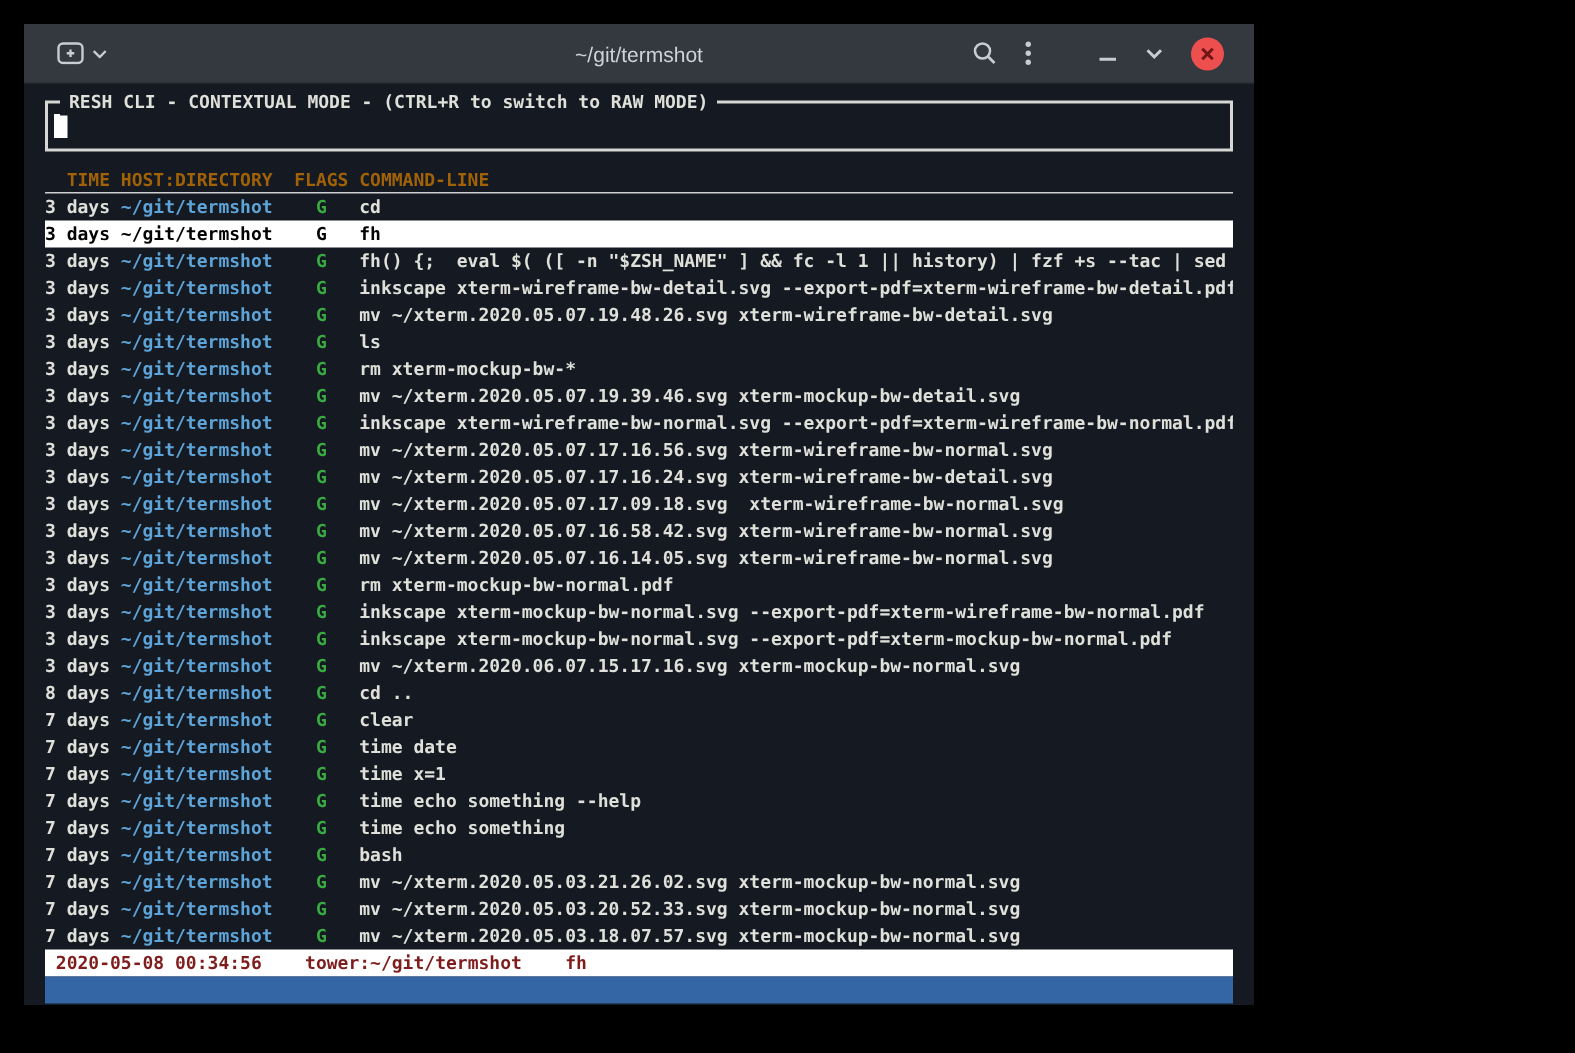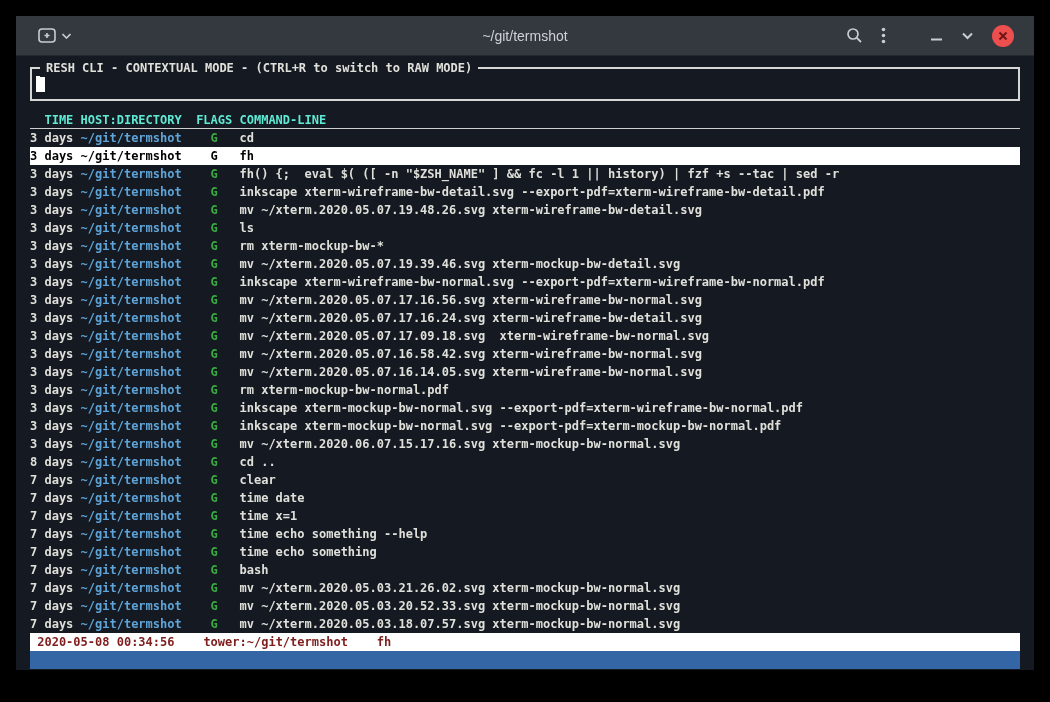--- a/index.html
+++ b/index.html
@@ -1,19 +1,19 @@
 <!DOCTYPE html>
 <html><head>
 <meta charset="utf-8">
 <style>
   * { box-sizing: border-box; margin: 0; padding: 0; }
   html,body { width:1050px; height:702px; }
   body { background:#000; position:relative; overflow:hidden; }
 
-  .window { position:absolute; left:16px; top:16px; width:1018px; height:654px;
+  .window { position:absolute; left:16px; top:16px; width:820px; height:654px;
             background:#151a22; }
 
   
   .titlebar { height:40px; background:#34383f; border-bottom:1px solid #24272c;
               display:flex; align-items:center; position:relative;
               font-family:"Liberation Sans", sans-serif; }
   .tb-btn { background:none; border:0; padding:0; cursor:pointer;
             display:flex; align-items:center; gap:6px; }
   .tb-left { margin-left:22px; display:flex; align-items:center; }
   .tb-title { position:absolute; left:50%; top:50%; transform:translate(-50%,-50%);
@@ -36,21 +36,21 @@
   .resh-input { height:100%; display:flex; align-items:center; padding-left:4px; }
   .cursor { display:inline-block; width:9px; height:16px; background:#ffffff; }
 
   .row { display:flex; height:18px; white-space:pre; overflow:hidden; }
   .c-time  { width:7ch;  flex:none; }
   .c-host  { width:15ch; flex:none; color:#5ea4d8; }
   .c-flags { width:7ch;  flex:none; padding-left:3ch; color:#3aab42; }
   .c-cmd   { flex:1; overflow:hidden; }
 
   .hdr { margin-top:10px; border-bottom:1px solid #cfcfcf; }
-  .hdr span { color:#5eead4; }
+  .hdr span { color:#a16207; }
   .h-time  { padding-left:2ch; }
   .h-flags { padding-left:1ch; }
 
   .row.selected { background:#ffffff; }
   .row.selected span { color:#000000; }
 
   .statusbar { height:18px; background:#ffffff; color:#7f1d1d;
                display:flex; gap:4ch; padding-left:1ch; white-space:pre; overflow:hidden; }
   .helpbar { height:18px; background:#3465a4; color:#ffffff; white-space:pre; overflow:hidden; }
 

